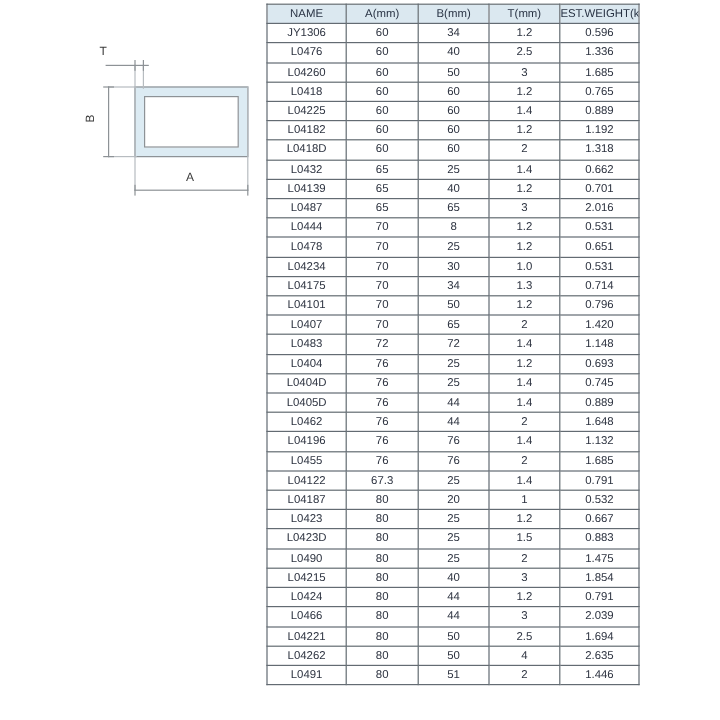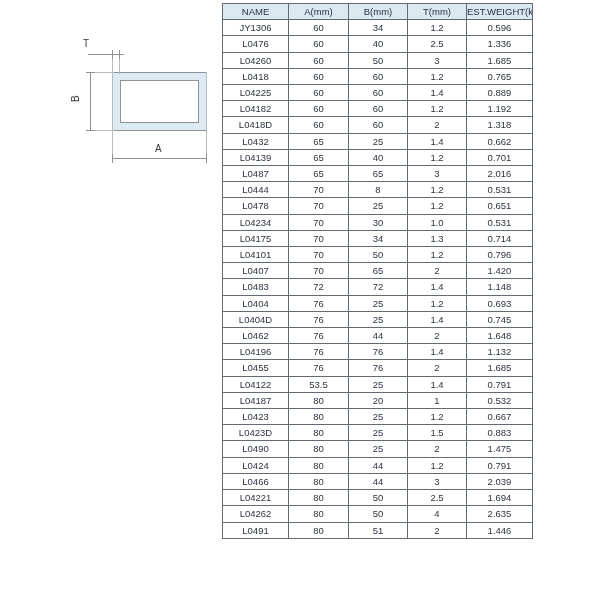--- a/index.html
+++ b/index.html
@@ -423,20 +423,27 @@
             <td>0.693</td>
           </tr>
           <tr>
             <td>L0404D</td>
             <td>76</td>
             <td>25</td>
             <td>1.4</td>
             <td>0.745</td>
           </tr>
           <tr>
+            <td>L0405D</td>
+            <td>76</td>
+            <td>44</td>
+            <td>1.4</td>
+            <td>0.889</td>
+          </tr>
+          <tr>
             <td>L0462</td>
             <td>76</td>
             <td>44</td>
             <td>2</td>
             <td>1.648</td>
           </tr>
           <tr>
             <td>L04196</td>
             <td>76</td>
             <td>76</td>
@@ -445,21 +452,21 @@
           </tr>
           <tr>
             <td>L0455</td>
             <td>76</td>
             <td>76</td>
             <td>2</td>
             <td>1.685</td>
           </tr>
           <tr>
             <td>L04122</td>
-            <td>53.5</td>
+            <td>67.3</td>
             <td>25</td>
             <td>1.4</td>
             <td>0.791</td>
           </tr>
           <tr>
             <td>L04187</td>
             <td>80</td>
             <td>20</td>
             <td>1</td>
             <td>0.532</td>
@@ -479,20 +486,27 @@
             <td>0.883</td>
           </tr>
           <tr>
             <td>L0490</td>
             <td>80</td>
             <td>25</td>
             <td>2</td>
             <td>1.475</td>
           </tr>
           <tr>
+            <td>L04215</td>
+            <td>80</td>
+            <td>40</td>
+            <td>3</td>
+            <td>1.854</td>
+          </tr>
+          <tr>
             <td>L0424</td>
             <td>80</td>
             <td>44</td>
             <td>1.2</td>
             <td>0.791</td>
           </tr>
           <tr>
             <td>L0466</td>
             <td>80</td>
             <td>44</td>

